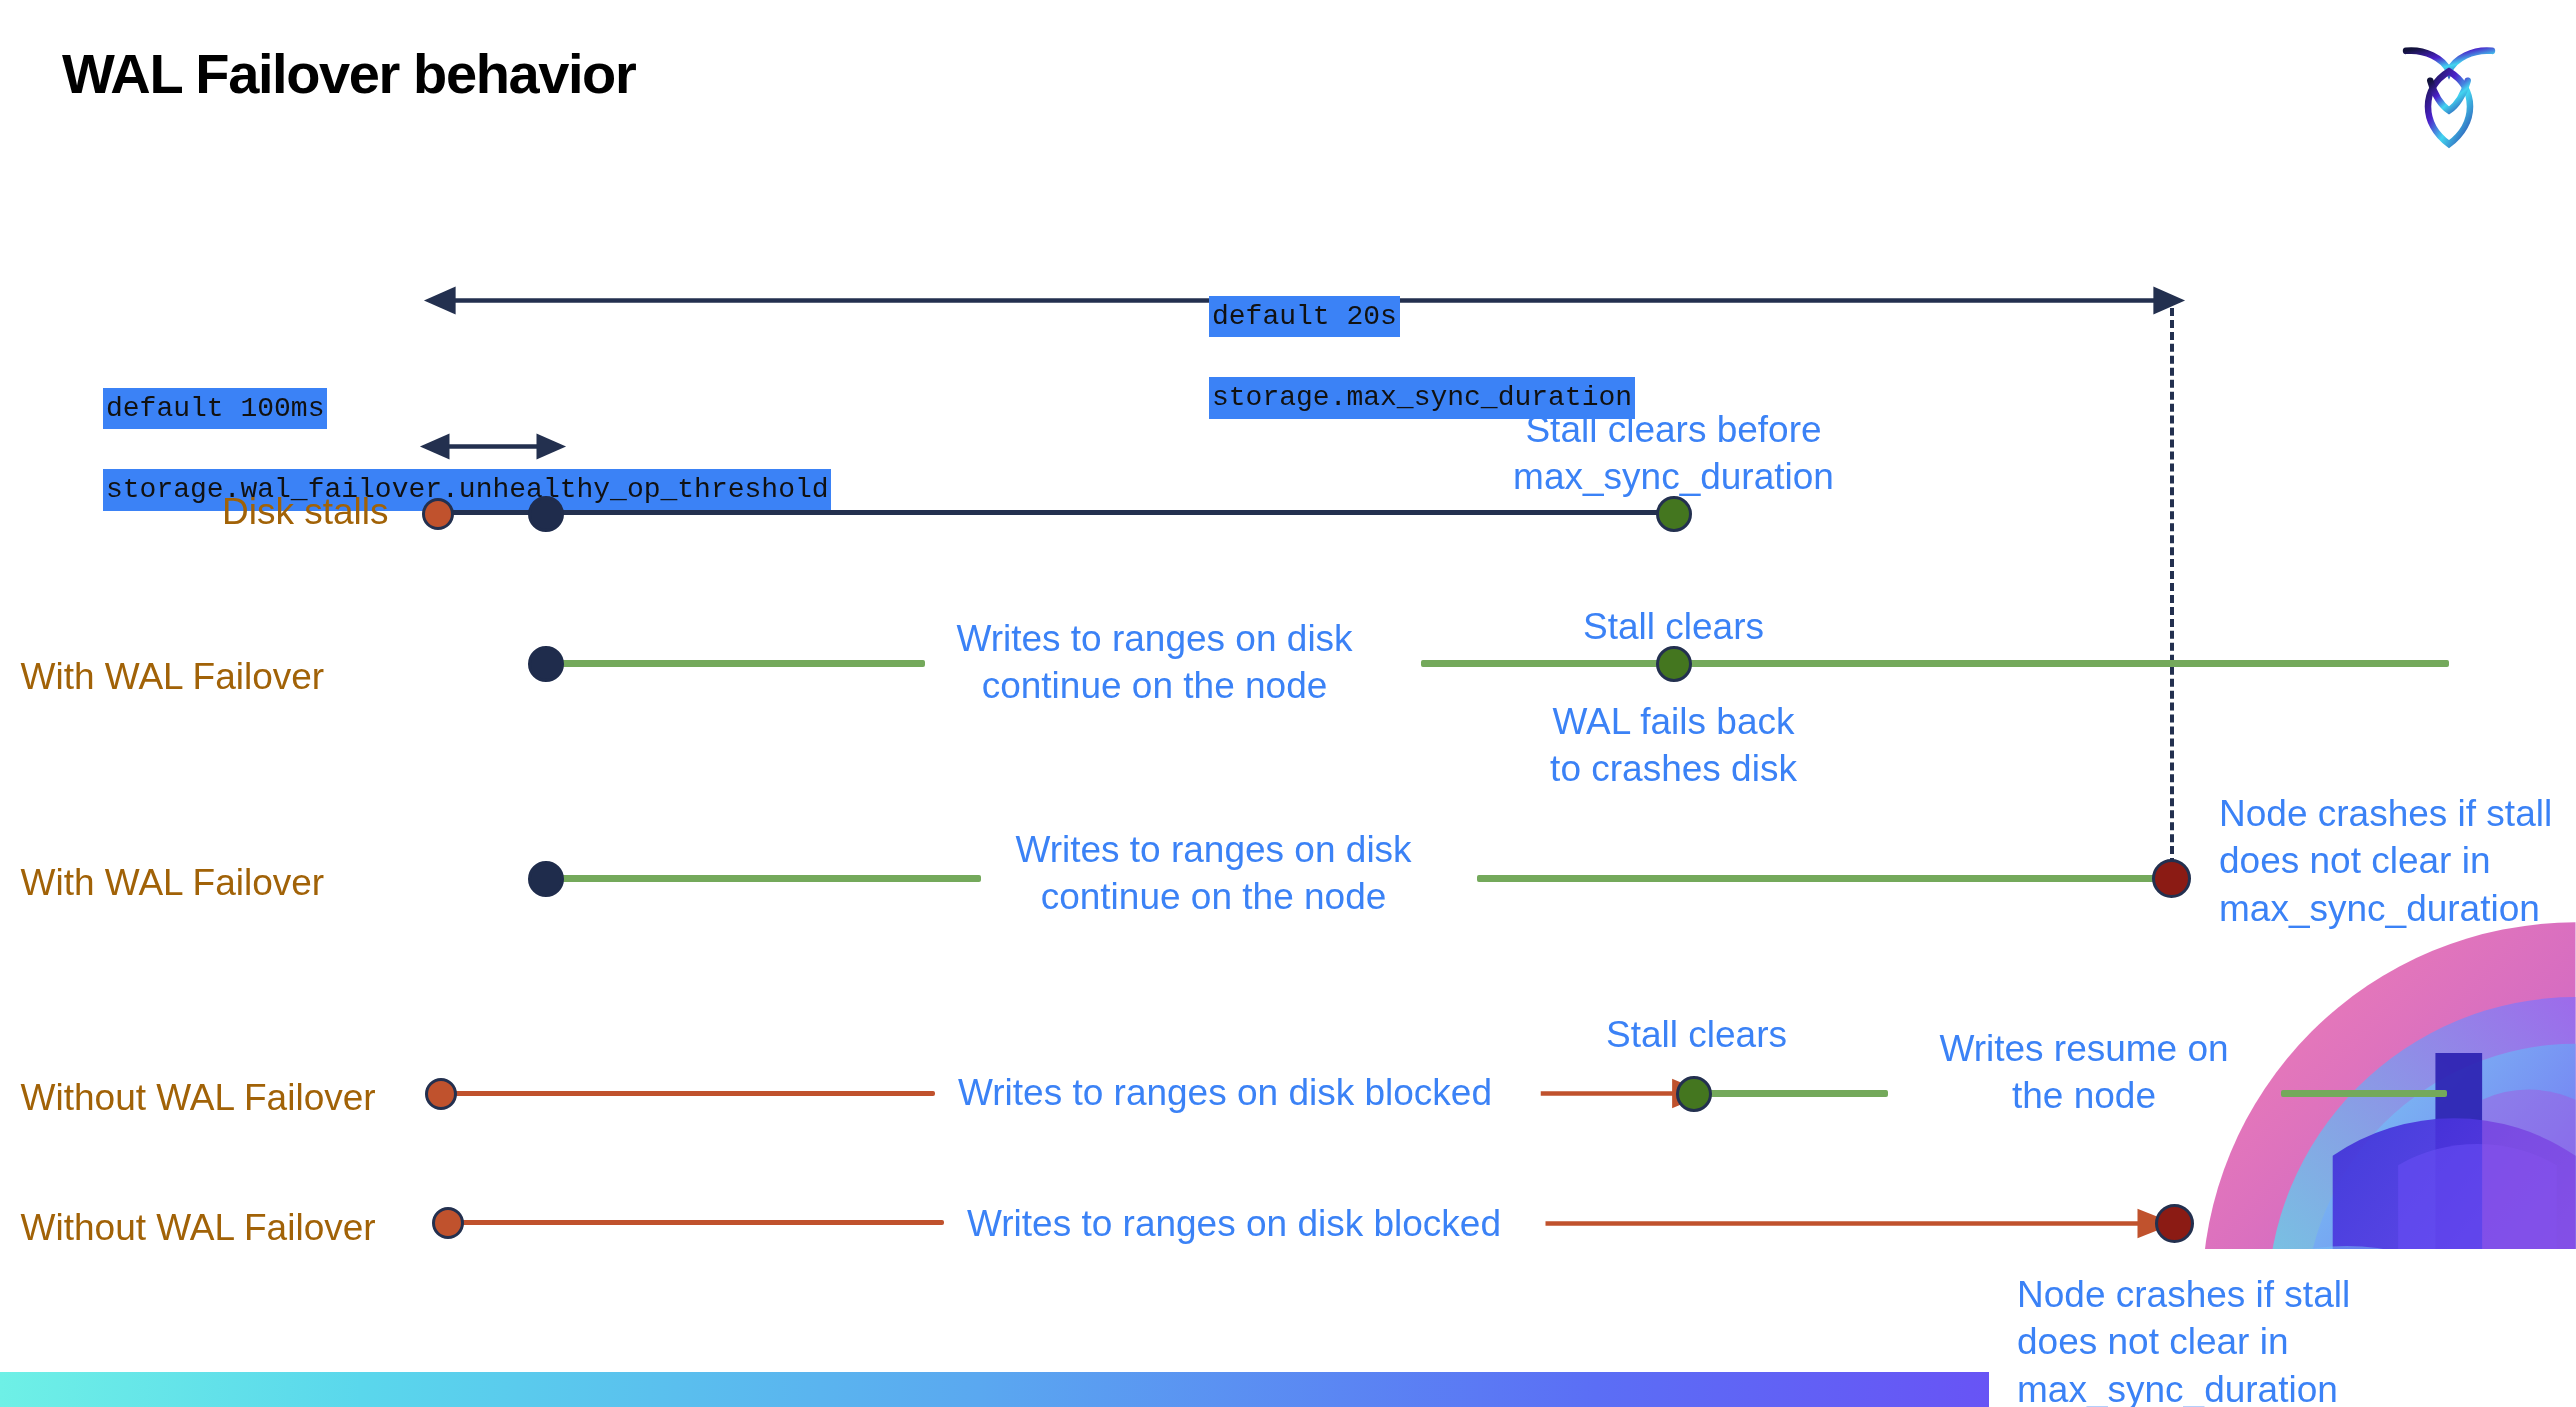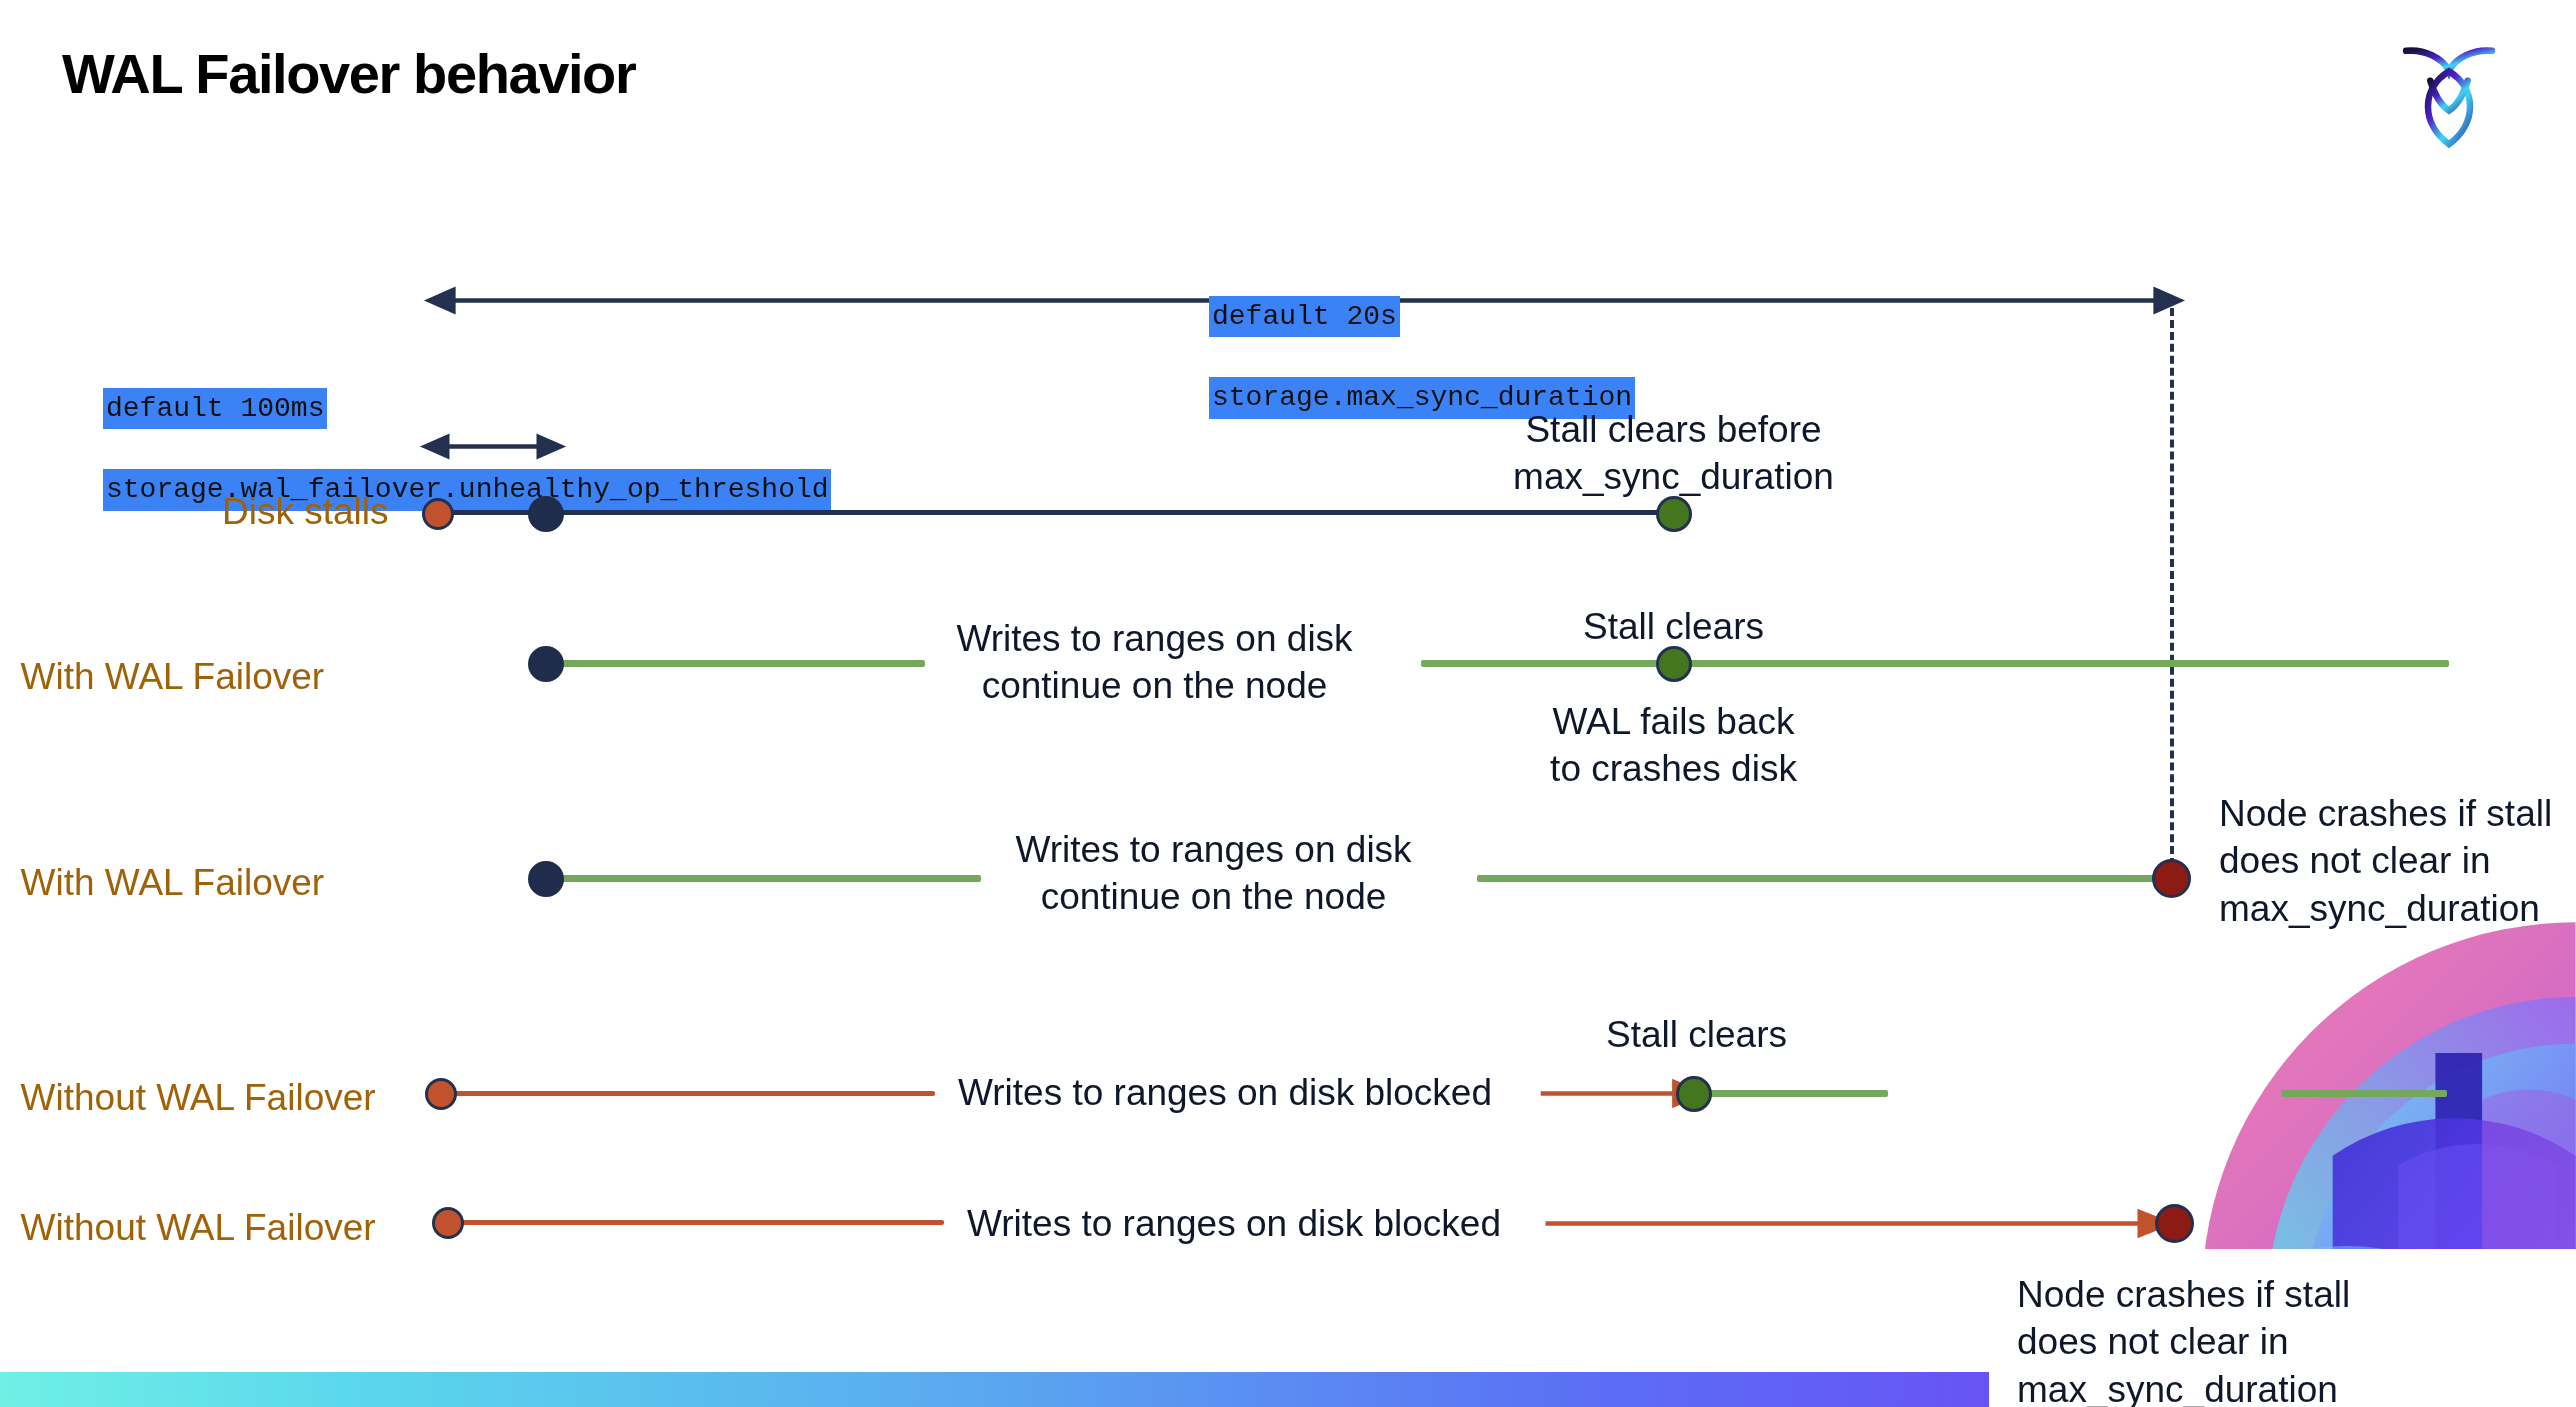--- a/index.html
+++ b/index.html
@@ -20,21 +20,21 @@
         line-height:1.42;color:#111;white-space:pre;}
   .code span{background:#3b82f6;padding:0.9px 2.8px;display:inline-block;}
 
   #code-top{left:1142px;top:256px;text-align:left;}
   #code-left{left:36px;top:348px;text-align:left;}
 
   
   .row-label{font-size:37px;color:#a16207;white-space:nowrap;line-height:1;}
 
   
-  .note{font-size:37px;line-height:1.28;color:#0f172a;text-align:center;white-space:pre-line;}
+  .note{font-size:37px;line-height:1.28;color:#3b82f6;text-align:center;white-space:pre-line;}
   .note.left-al{text-align:left;}
 
   
   .hline{height:4.7px;border-radius:1.9px;}
   .navy-line{background:#23304f;}
   .green-line{background:#74a95b;height:6.5px;}
   .orange-line{background:#c0522d;height:4.7px;}
 
   .dot{border-radius:50%;border:3.7px solid #23304f;box-sizing:border-box;}
   .dot-red{background:#c0522d;}
@@ -200,20 +200,22 @@
   <div class="abs hline green-line" style="left:2281px;top:1090px;width:166px;"></div>
 
   <div class="abs dot dot-red" style="left:425px;top:1078px;width:32px;height:32px;"></div>
 
   <div class="abs dot dot-green" style="left:1676px;top:1076px;width:36px;height:36px;"></div>
 
   <div class="abs note" style="left:935px;top:1069px;width:580px;">Writes to ranges on disk  blocked</div>
 
   <div class="abs note" style="left:1533px;top:1011px;width:327px;">Stall clears</div>
 
+  <div class="abs note" style="left:1925px;top:1025px;width:318px;">Writes resume on
+the node</div>
 
   <div class="abs row-label" style="left:20.6px;top:1209px;">Without WAL Failover</div>
 
   <div class="abs hline orange-line" style="left:458px;top:1220px;width:486px;"></div>
 
   <div class="abs" style="left:1542px;top:1205px;width:636px;height:37px;">
     <svg width="636" height="37" viewBox="0 0 680 40" xmlns="http://www.w3.org/2000/svg">
       <line x1="0" y1="20" x2="644" y2="20" stroke="#c0522d" stroke-width="5"></line>
       <polygon points="680,20 640,4 640,36" fill="#c0522d"></polygon>
     </svg>

